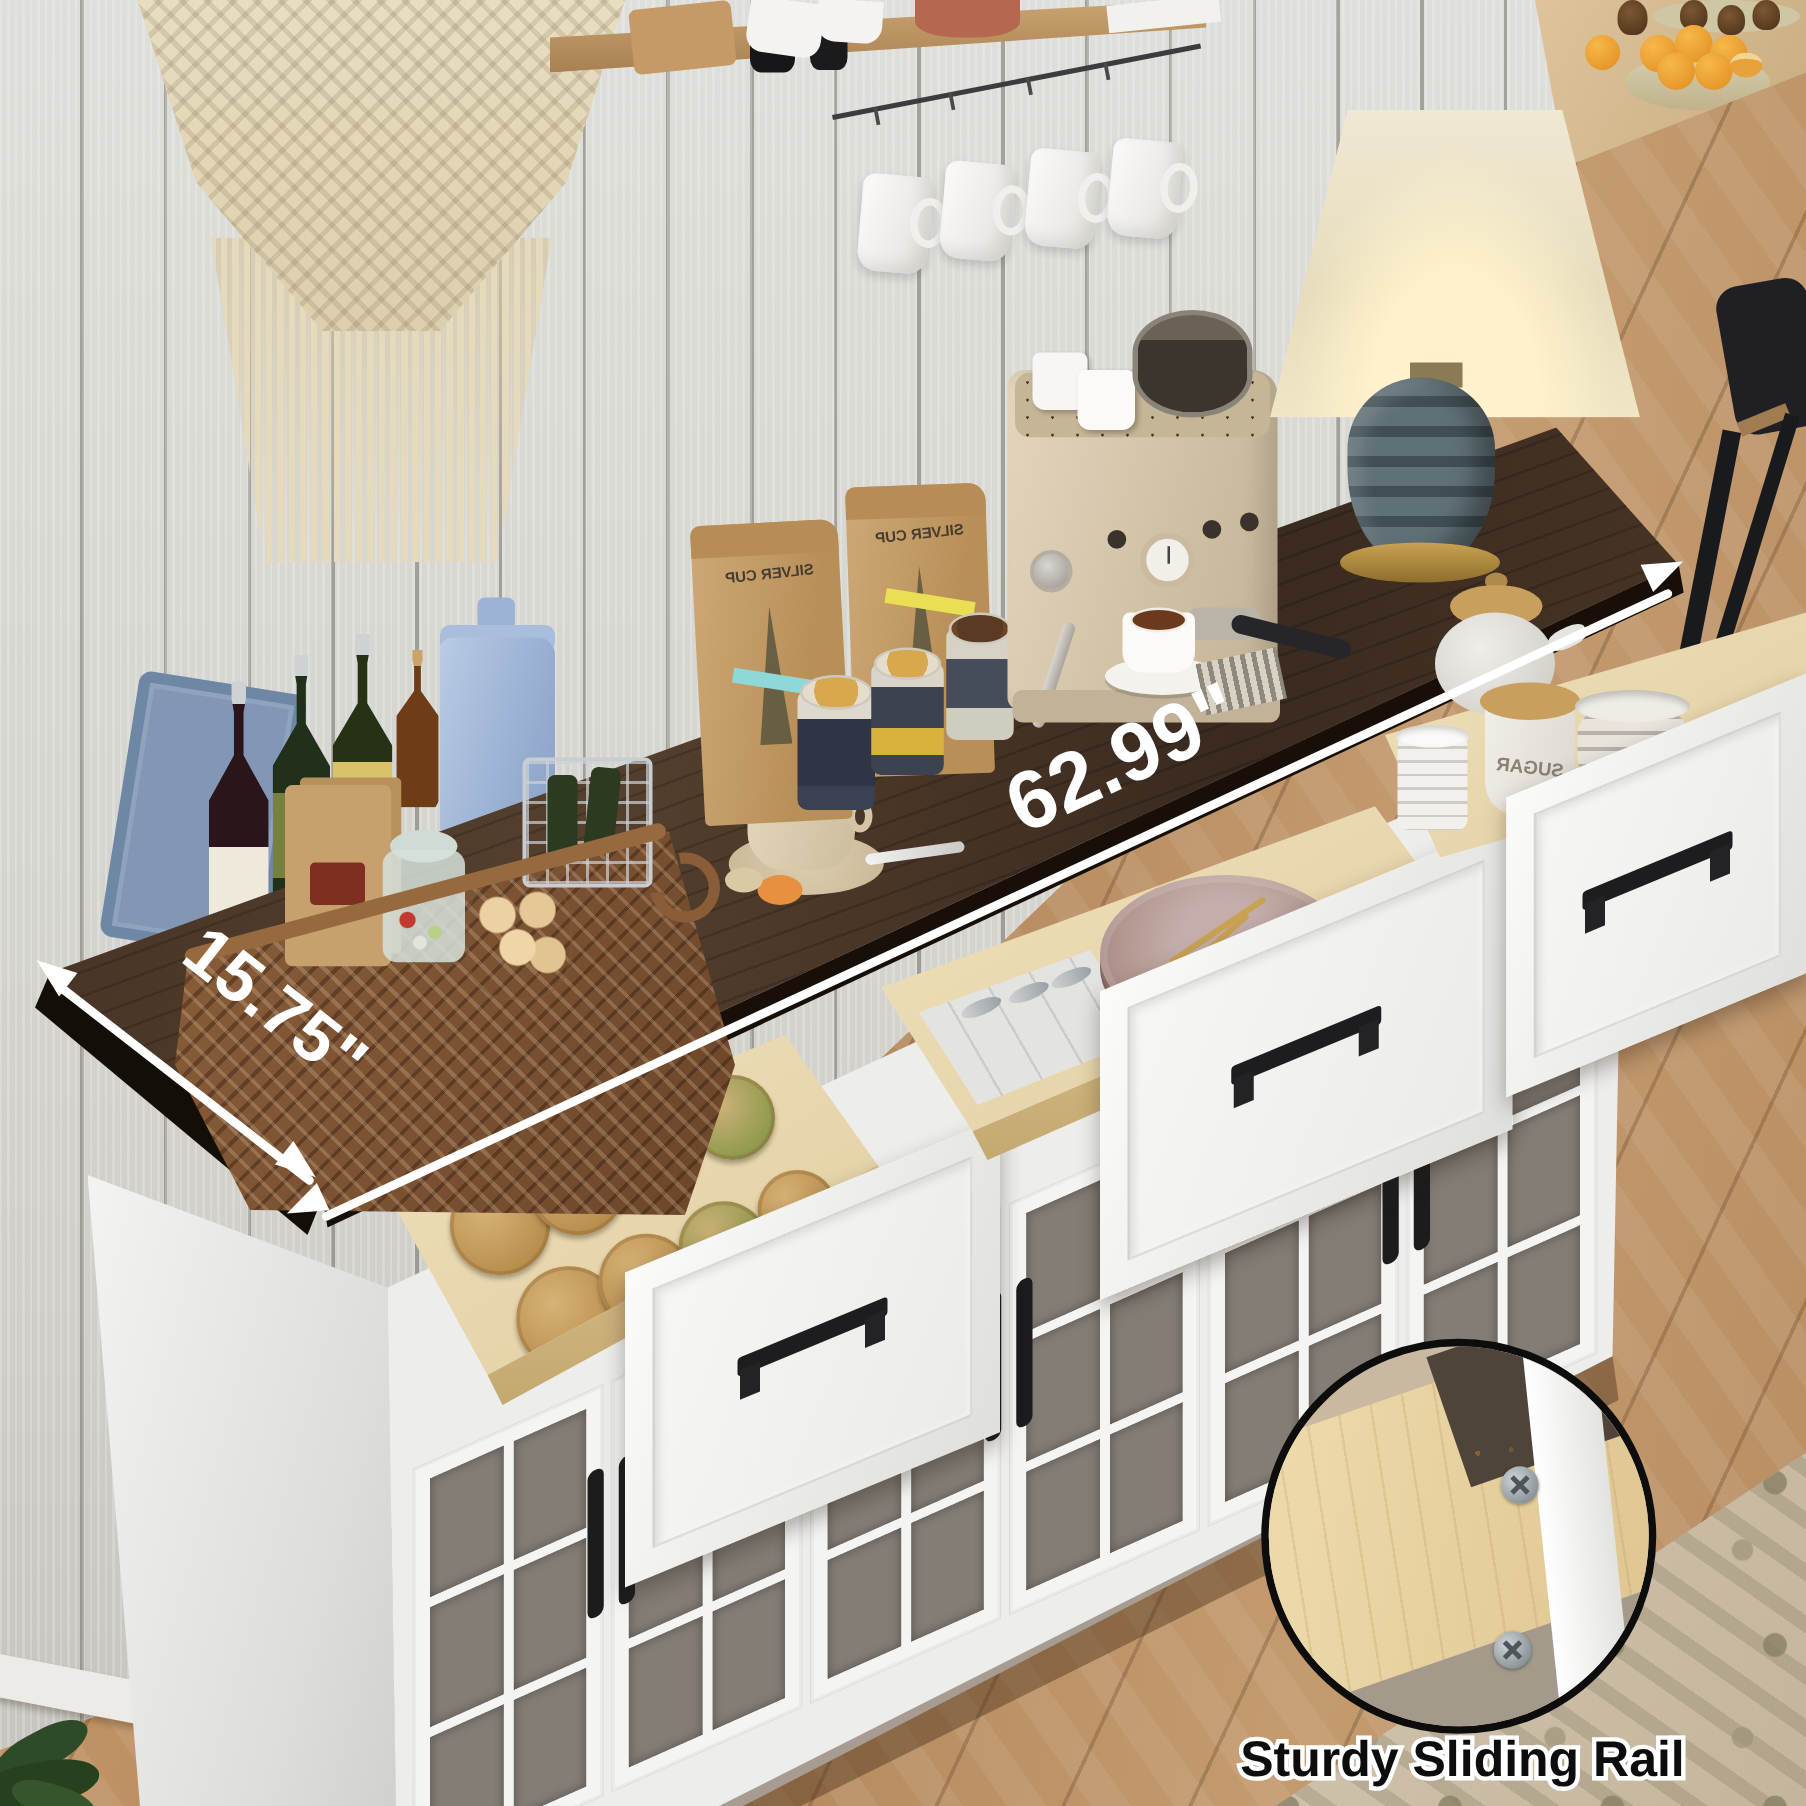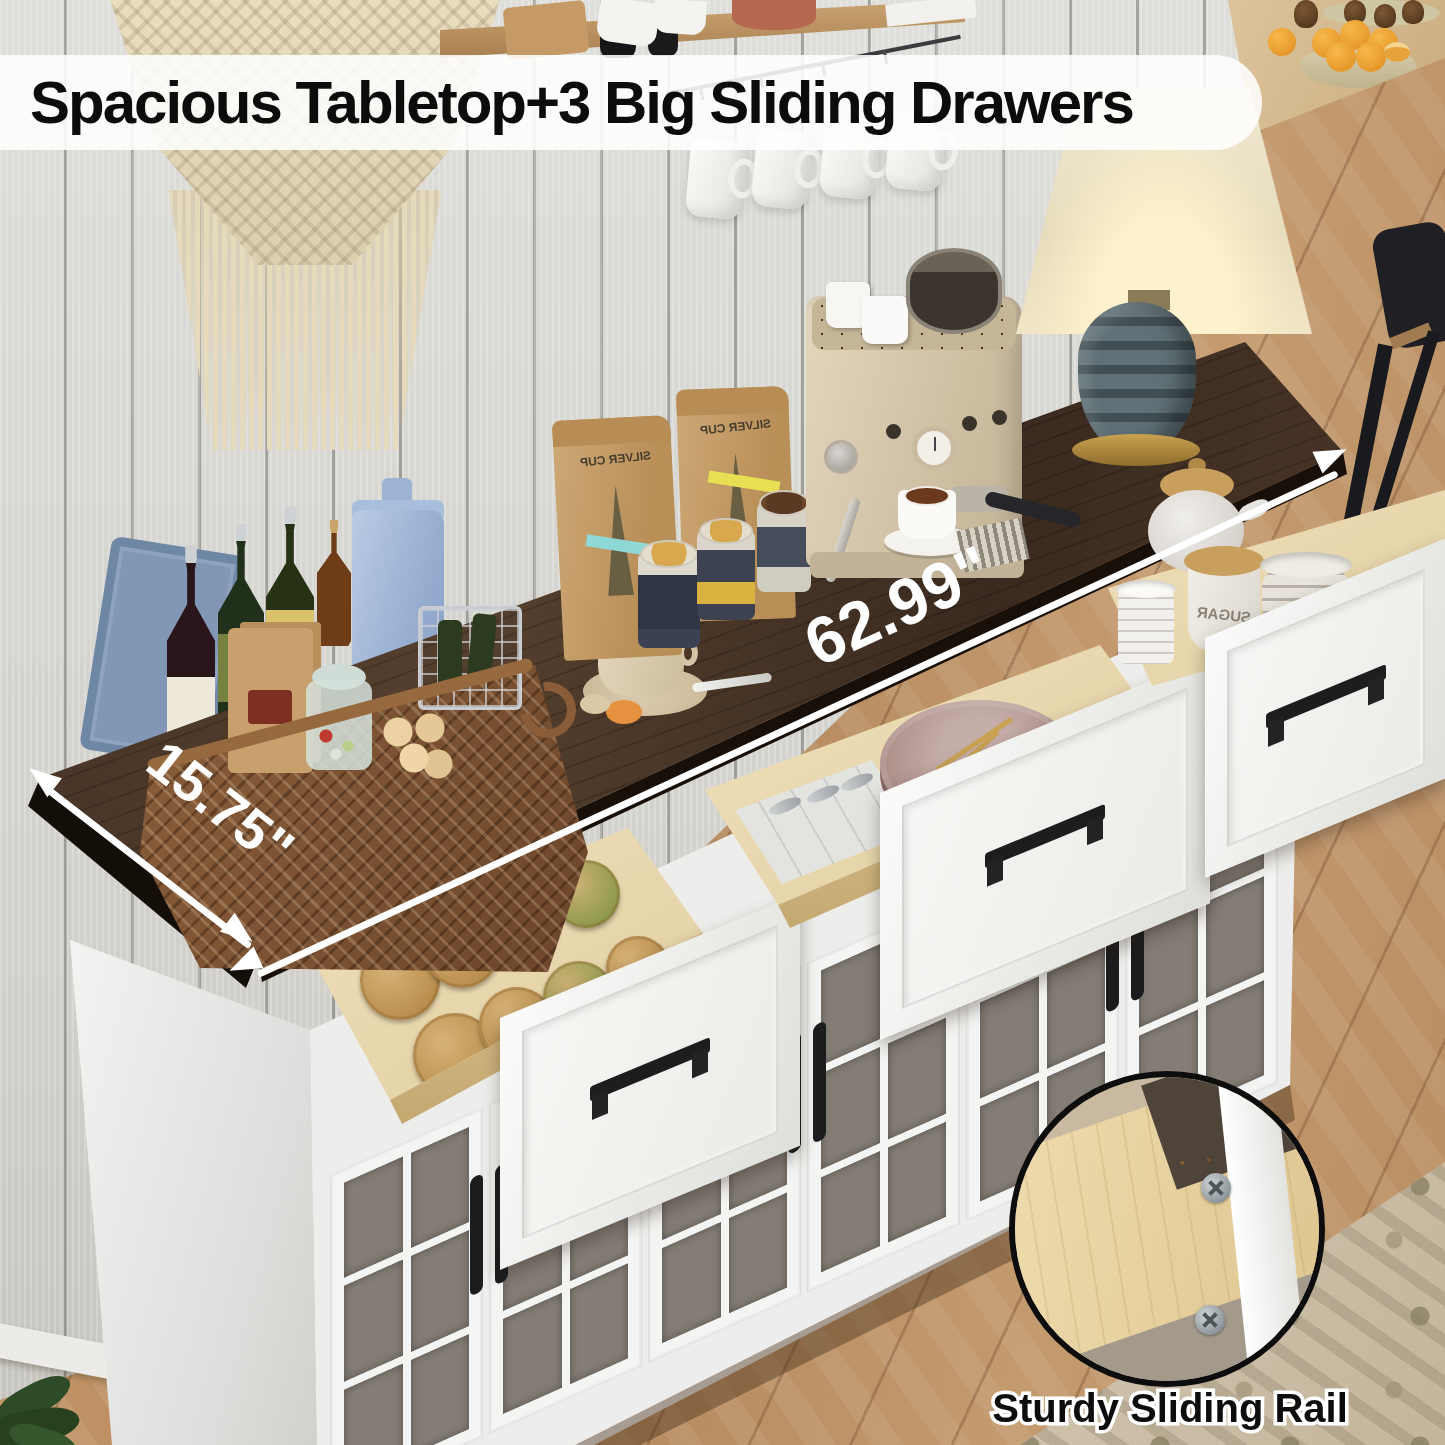--- a/index.html
+++ b/index.html
@@ -615,23 +615,20 @@
 
   <div class="mline"></div>
   <div class="arrow mw-a1"></div>
   <div class="arrow mw-a2"></div>
   <div class="dim-width">62.99"</div>
   <div class="dline"></div>
   <div class="arrow md-a1"></div>
   <div class="arrow md-a2"></div>
   <div class="dim-depth">15.75"</div>
 
-  <div class="banner">
-    <span class="headline">Spacious Tabletop+3 Big Sliding Drawers</span>
-  </div>
 
   <div class="inset-circle">
     <div class="ic-below"></div>
     <div class="ic-rail"></div>
     <div class="ic-panel"></div>
     <div class="ic-top-dark"></div>
     <div class="ic-stile"></div>
     <div class="screw sc1"></div>
     <div class="screw sc2"></div>
   </div>

